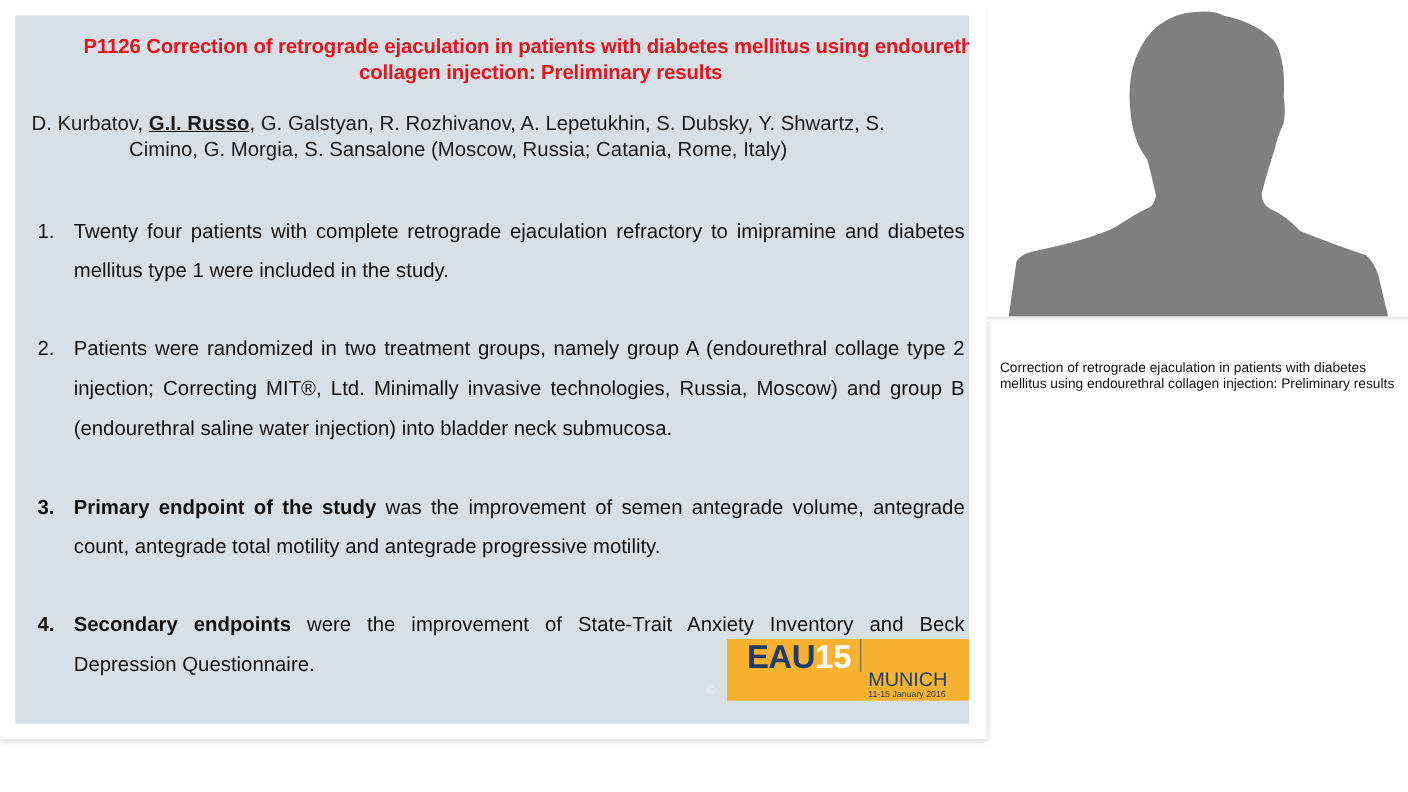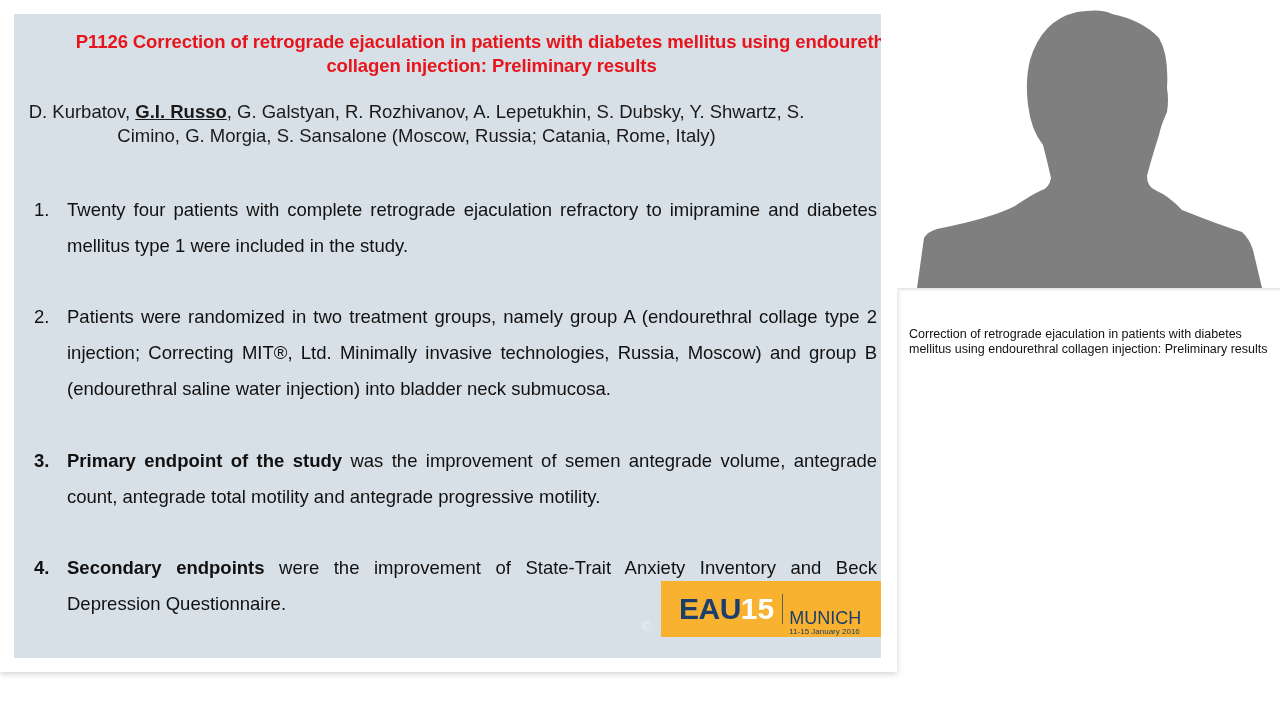--- a/index.html
+++ b/index.html
@@ -29,21 +29,21 @@
     position: absolute; left: 20px; width: 843px; color: #111;
     font-size: 18.5px; line-height: 36px;
   }
   .item .num { position: absolute; left: 0; top: 0; width: 30px; }
   .item .num.bold { font-weight: bold; }
   .item .txt { margin-left: 33px; text-align: justify; text-align-last: left; display: block; }
   .item b { font-weight: bold; }
 
   .eau-logo {
     position: absolute; left: 647px; top: 567px; width: 220px; height: 56px;
-    background: #f8b230; display: flex; align-items: center; padding-left: 18px;
+    background: #f8b230; display: flex; align-items: flex-start; padding-left: 18px;
   }
   .eau-logo .eau { color: #1d3d6b; font-weight: bold; font-size: 30px; letter-spacing: -0.5px; }
   .eau-logo .yr { color: #ffffff; font-weight: bold; font-size: 30px; }
   .eau-logo .sep { width: 1px; height: 30px; background: #1d3d6b; margin: 0 6px 0 8px; opacity: 0.7; }
   .eau-logo .city { display: flex; flex-direction: column; color: #1d3d6b; margin-top: 28px; }
   .eau-logo .city .c1 { font-size: 18px; line-height: 18px; }
   .eau-logo .city .c2 { font-size: 8px; line-height: 10px; }
   .copyright-mark { position: absolute; left: 628px; top: 606px; font-size: 12px; color: #ecf1f5; }
 
   .speaker-photo {

